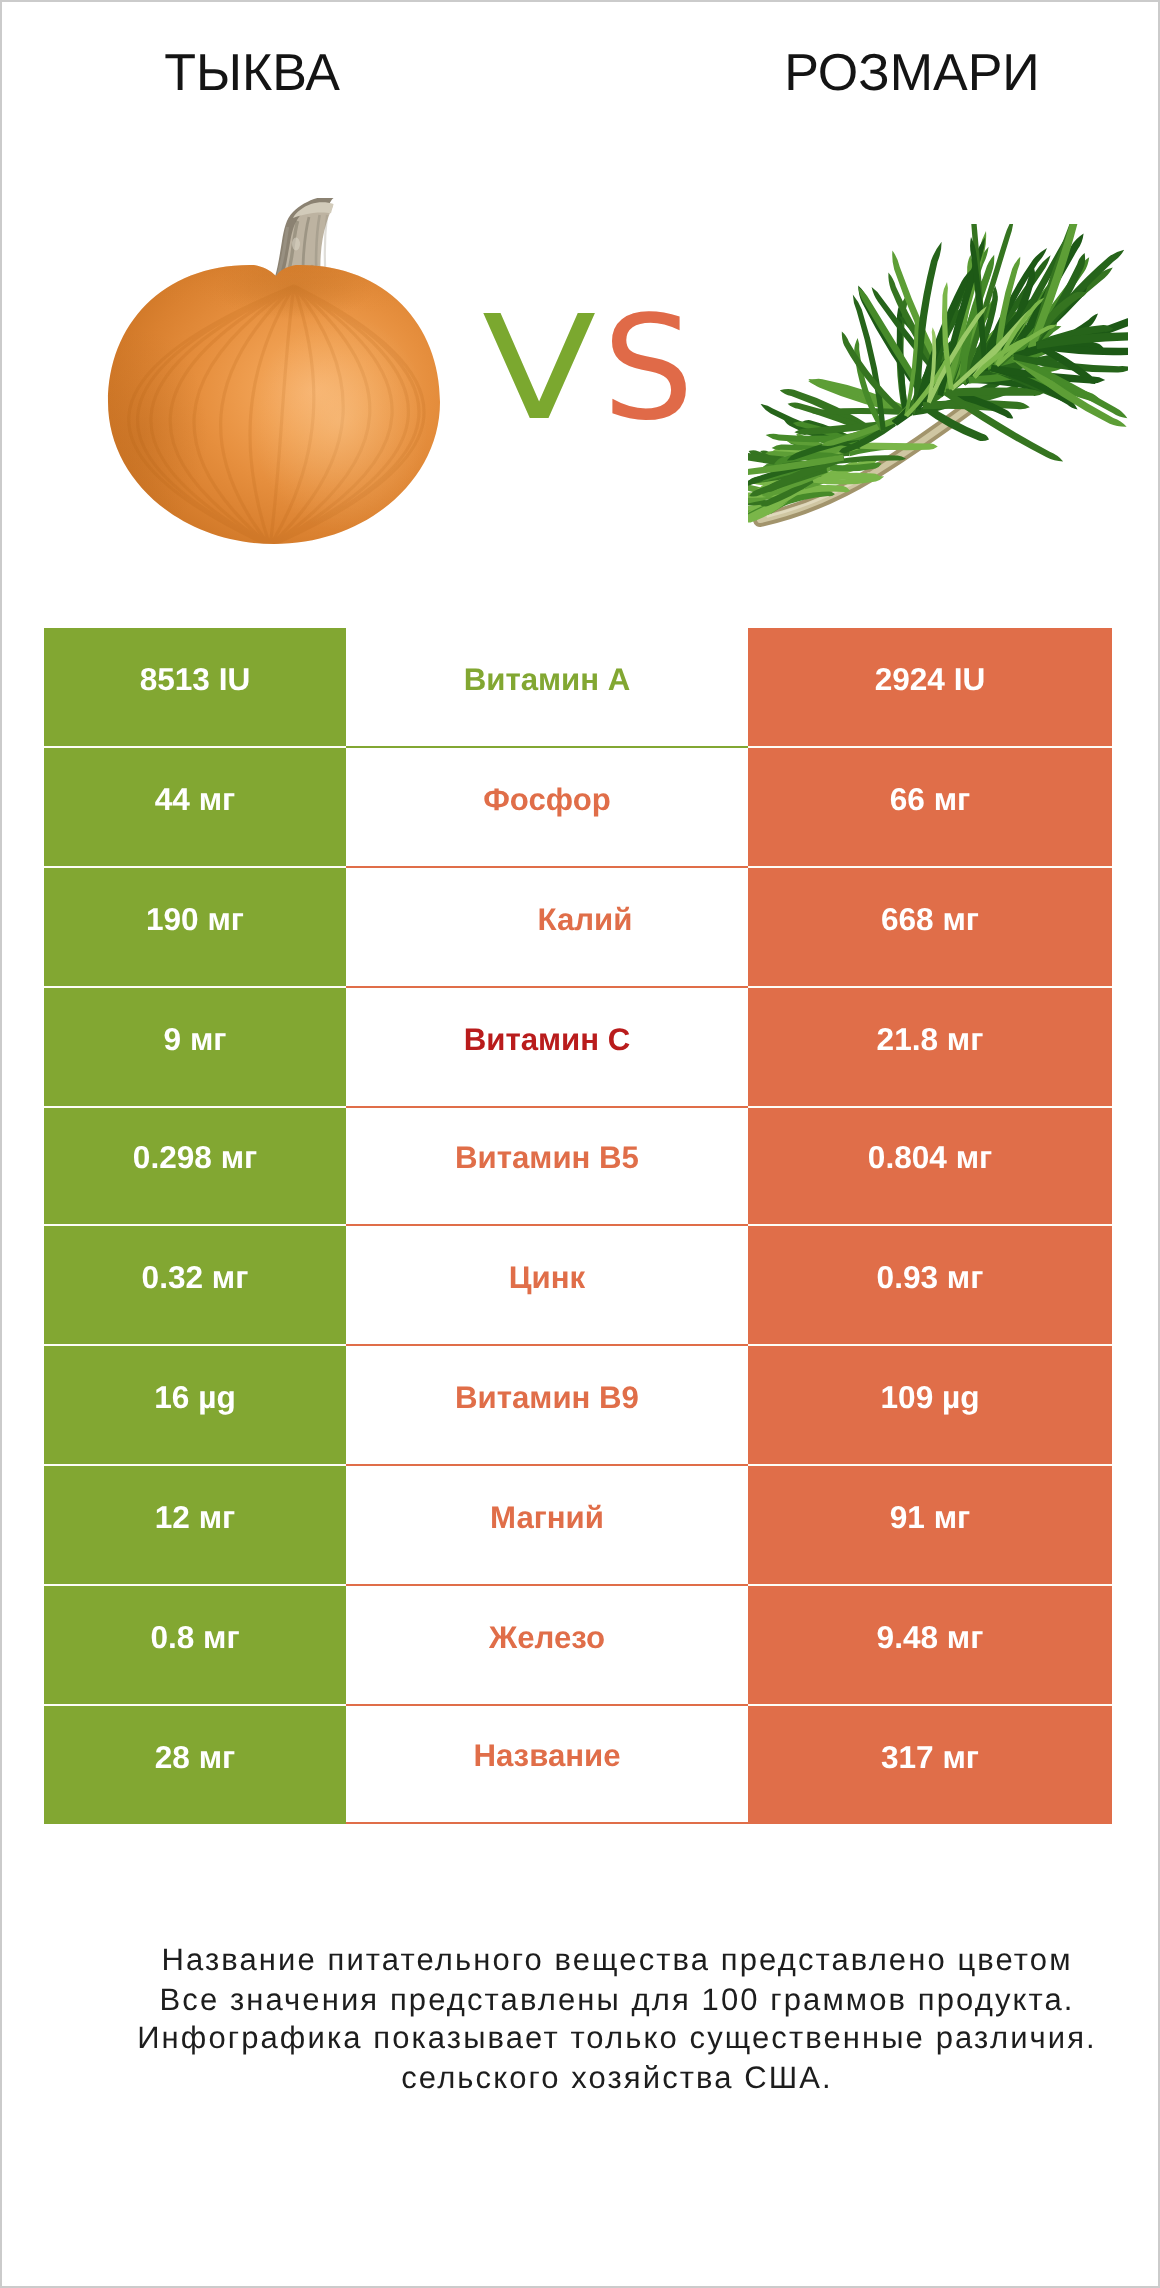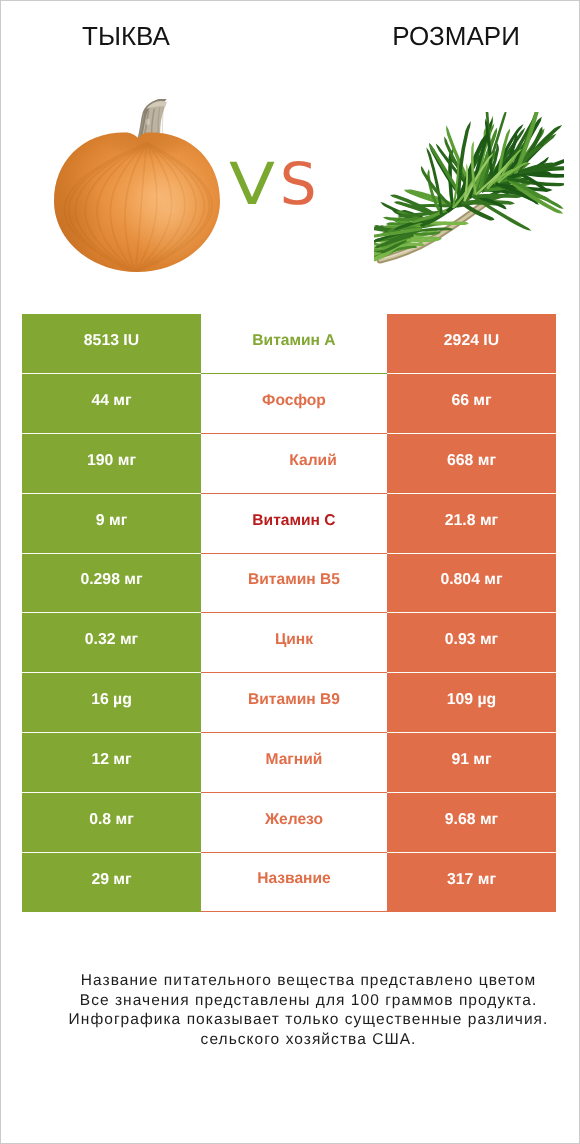--- a/index.html
+++ b/index.html
@@ -6,32 +6,32 @@
   *{-webkit-font-smoothing:antialiased;text-rendering:geometricPrecision;}
   body{width:580px;height:1144px;font-family:"Liberation Sans",sans-serif;overflow:hidden;}
   .page{position:relative;width:580px;height:1144px;box-sizing:border-box;border:1px solid #cbcbcb;background:#fff;}
 
   .prod-title{position:absolute;font-size:26px;line-height:26px;color:#141414;font-family:"Liberation Sans",sans-serif;font-weight:400;text-align:center;white-space:nowrap;}
   #title-left{left:25px;top:22px;width:200px;}
   #title-right{left:335px;top:22px;width:240px;}
 
   .pumpkin{position:absolute;left:51px;top:98px;}
   .rosemary{position:absolute;left:373px;top:111px;}
-  .vs{position:absolute;left:228px;top:136px;
-      font-family:"DejaVu Sans",sans-serif;font-size:58px;line-height:95.7px;font-weight:400;white-space:nowrap;}
+  .vs{position:absolute;left:240px;top:136px;
+      font-family:"DejaVu Sans",sans-serif;font-size:72px;line-height:95.7px;font-weight:400;white-space:nowrap;}
   .vs .v{color:#7ba82f;display:inline-block;transform:scaleX(1.16);transform-origin:left;margin-right:11px;}
   .vs .s{color:#e06a48;}
 
   .tbl{position:absolute;left:21px;top:313.4px;width:537px;}
   .row{display:flex;height:59.8px;}
   .cell{display:flex;align-items:center;justify-content:center;box-sizing:border-box;
         font-family:"Liberation Sans",sans-serif;font-weight:700;font-size:15.8px;padding-bottom:5px;}
-  .c-left{width:179px;background:#82a732;color:#fff;border-bottom:1.2px solid #fdfdf6;}
-  .c-mid{width:186px;background:#fff;font-size:15.6px;}
-  .c-right{width:169px;background:#e06e49;color:#fff;border-bottom:1.2px solid #fdfdf6;}
+  .c-left{width:151px;background:#82a732;color:#fff;border-bottom:1.2px solid #fdfdf6;}
+  .c-mid{width:201px;background:#fff;font-size:15.6px;}
+  .c-right{width:182px;background:#e06e49;color:#fff;border-bottom:1.2px solid #fdfdf6;}
   .row:last-child .c-left,.row:last-child .c-right{border-bottom:none;}
 
   .footer{position:absolute;left:0;top:970px;width:580px;text-align:center;
           font-family:"Liberation Sans",sans-serif;font-size:15.5px;line-height:19.7px;color:#1d1d1d;letter-spacing:1.05px;}
   .footer div{padding-left:1.05px;margin-left:34px;}
 </style>
 </head>
 <body>
 
 <div class="page">
@@ -315,24 +315,24 @@
         <div class="cell c-right">109 µg</div>
       </div>
       <div class="row">
         <div class="cell c-left">12 мг</div>
         <div class="cell c-mid" style="color: rgb(224, 110, 73); border-bottom: 1px solid rgb(224, 110, 73);">Магний</div>
         <div class="cell c-right">91 мг</div>
       </div>
       <div class="row">
         <div class="cell c-left">0.8 мг</div>
         <div class="cell c-mid" style="color: rgb(224, 110, 73); border-bottom: 1px solid rgb(224, 110, 73);">Железо</div>
-        <div class="cell c-right">9.68 мг</div>
-      </div>
-      <div class="row">
-        <div class="cell c-left">29 мг</div>
+        <div class="cell c-right">9.48 мг</div>
+      </div>
+      <div class="row">
+        <div class="cell c-left">28 мг</div>
         <div class="cell c-mid" style="color: rgb(224, 110, 73); border-bottom: 1px solid rgb(224, 110, 73);">Название</div>
         <div class="cell c-right">317 мг</div>
       </div>
     </div>
   <div class="footer" id="footer">
       <div>Название питательного вещества представлено цветом</div>
       <div>Все значения представлены для 100 граммов продукта.</div>
       <div>Инфографика показывает только существенные различия.</div>
       <div>сельского хозяйства США.</div>
     </div>

